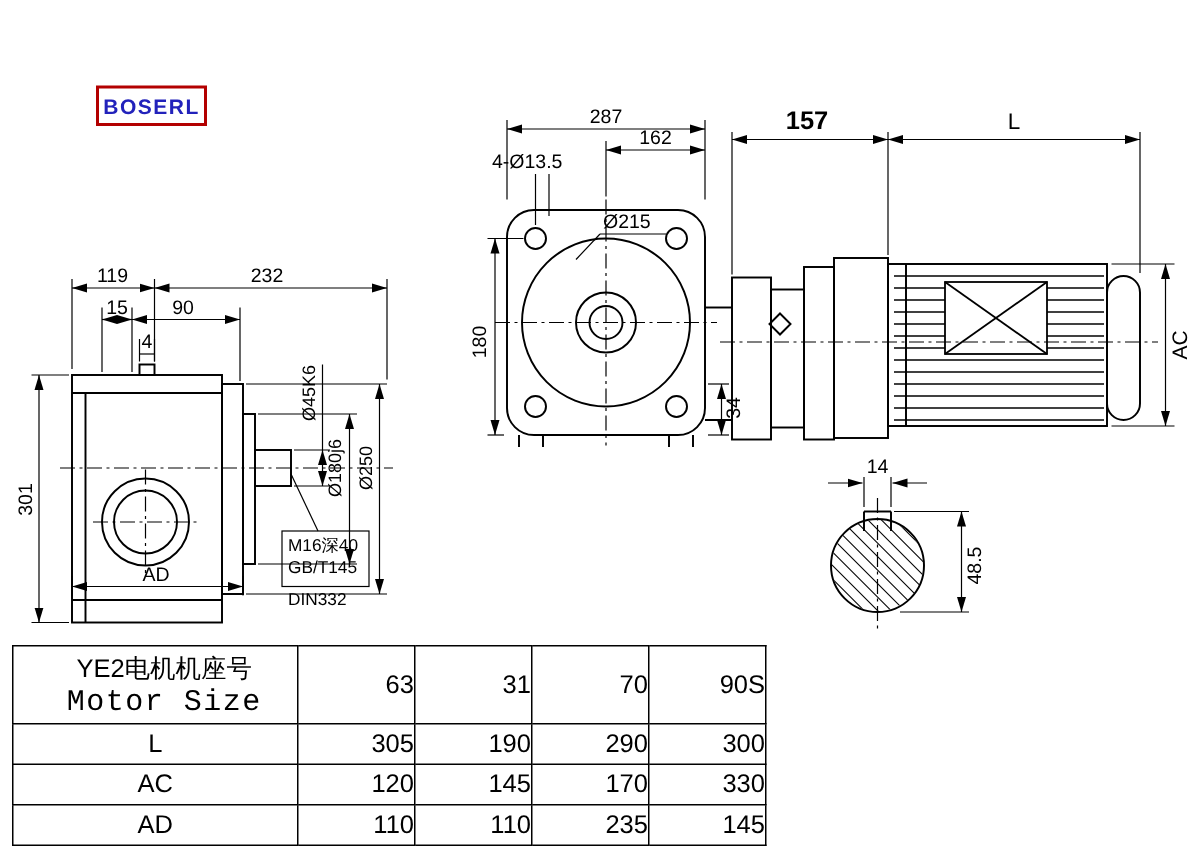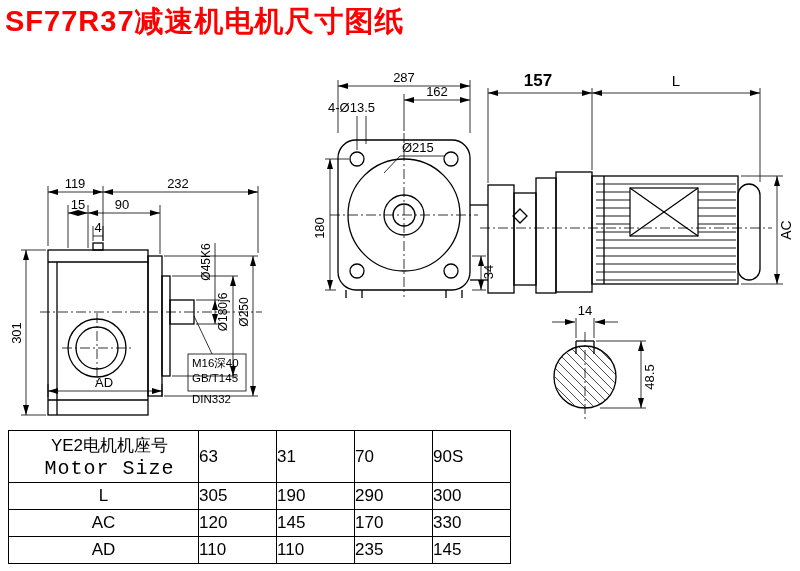--- a/index.html
+++ b/index.html
@@ -7,33 +7,33 @@
     font-family:"Liberation Sans",sans-serif;color:#000;position:relative}
   .page{position:absolute;inset:0;background:#fff}
   .title{position:absolute;left:5px;top:2px;font-size:29px;font-weight:bold;
     color:#ff0000;letter-spacing:1px;white-space:nowrap}
   .logo{position:absolute;left:64px;top:57px;width:74px;height:27px;
     border:2px solid #b30000;color:#2222bb;font-weight:bold;font-size:14px;
     display:flex;align-items:center;justify-content:center;letter-spacing:1px}
   svg.drawing{position:absolute;left:0;top:0}
   .size-table{position:absolute;left:8px;top:430px;border-collapse:collapse;
     font-size:17px;color:#000;background:#fff}
-  .size-table td{border:1px solid #000;text-align:left;vertical-align:middle;
+  .size-table td{border:1px solid #000;text-align:right;vertical-align:middle;
     height:27px;padding:0}
   .size-table td.c-head{width:190px;text-align:center;padding-left:12px}
   .size-table td.num{width:78px}
   .size-table tr.hdr td{height:52px}
   .c-head .en{font-family:"Liberation Mono",monospace;font-size:20px;letter-spacing:1px}
 </style>
 </head>
 <body>
 
 <div class="page">
 
-  <h1 class="title">SF77R37减速机电机尺寸图纸</h1>
+  <div class="logo">BOSERL</div>
 
   <svg class="drawing" width="800" height="571" viewBox="0 0 800 571" font-family="Liberation Sans, sans-serif">
     <defs>
       <marker id="ar" markerWidth="12" markerHeight="8" refX="10" refY="4" orient="auto-start-reverse" markerUnits="userSpaceOnUse">
         <path d="M0,1 L10,4 L0,7 Z" fill="#000"></path>
       </marker>
       <clipPath id="secClip">
           <circle cx="585" cy="377" r="30.5"></circle>
         </clipPath>
     </defs>

